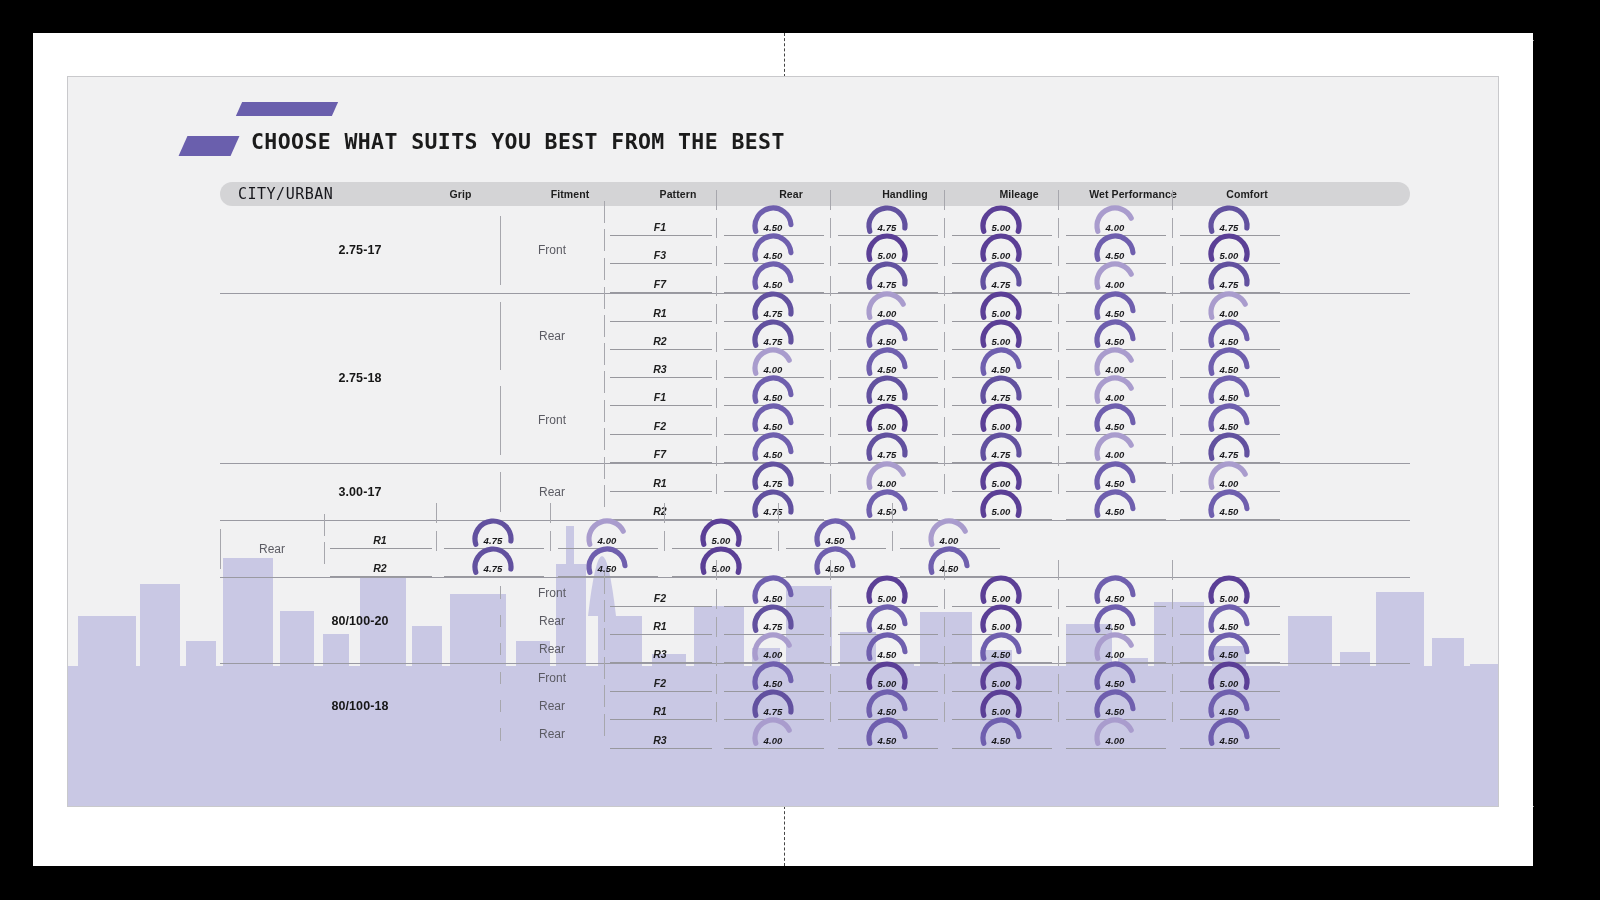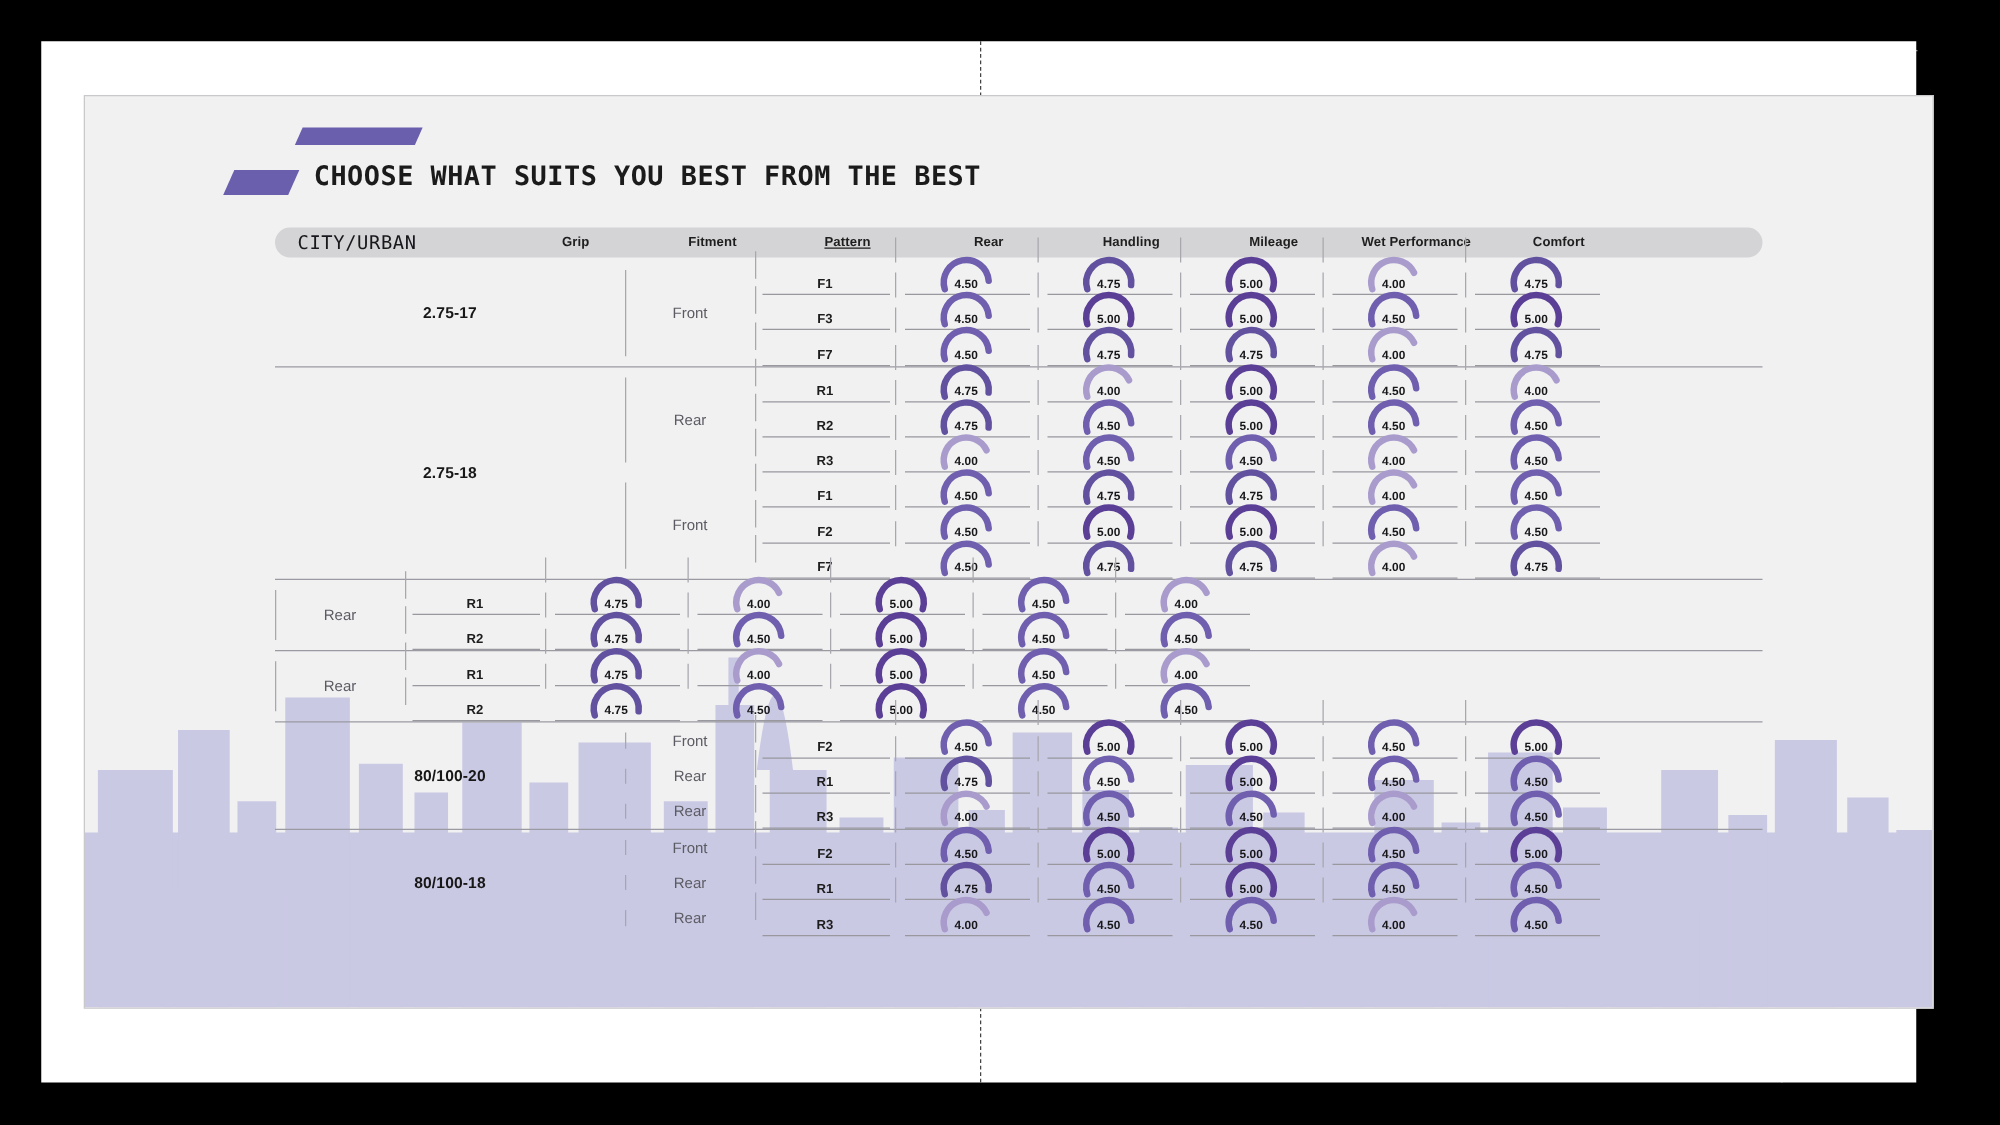--- a/index.html
+++ b/index.html
@@ -24,21 +24,20 @@
   .cropline-dash { position:absolute; border-left: 1px dashed #444; }
 
   
   .artboard {
     position: absolute;
     left: 67px; top: 76px;
     width: 1430px; height: 729px;
     background: #f1f1f2;
     border: 1px solid #c9c9cc;
     overflow: hidden;
-    padding-left: 48px;
   }
 
   
   .skyline { position:absolute; left:0; bottom:0; width:100%; height:340px; }
   .skyline svg { display:block; width:100%; height:100%; }
 
   
   .title-wrap { position:absolute; left:115px; top:25px; }
   .slash-top {
     position:absolute; left:56px; top:0px;
@@ -89,21 +88,21 @@
     letter-spacing: 0.5px;
     color:#17171c;
     text-align:left;
     padding-left: 18px;
   }
 
   
   .c-badge { width: 165px; }
   .c-size  { width: 115px; }
   .c-fit   { width: 104px; }
-  .c-pat   { width: 112px; text-decoration: underline; }
+  .c-pat   { width: 112px; }
   .c-sc    { width: 114px; }
 
   .tbody { position:relative; margin-top: 2px; }
 
   .sizegroup { position:relative; display:flex; }
   .size-cell {
     width: 280px;
     display:flex; align-items:center; justify-content:center;
     position:relative;
   }
@@ -126,21 +125,21 @@
     font-size: 12px;
     color:#5b5b63;
     position:relative;
   }
   .fit-cell::before{
     content:""; position:absolute; left:0; top:8px; bottom:8px;
     width:1px; background:#a7a7ad;
   }
   .rows { flex: 1; }
 
-  .row { display:flex; align-items:center; height: 28.2px; position:relative; }
+  .row { display:flex; align-items:center; height: 28.2px; position:relative;font-style:italic; }
   .pat-cell {
     width:112px; text-align:center;
     font-size: 10.5px; font-weight:bold; color:#1d1d1d;
     position:relative;
     align-self:flex-end;
     padding-bottom: 3px;
   }
   .pat-cell::before{
     content:""; position:absolute; left:0; top:-20px; height:22px;
     width:1px; background:#a7a7ad;
@@ -762,20 +761,23 @@
                       <div class="score-val">4.75</div>
                       <div class="score-underline"></div>
                     </div>
                   </div>
                 </div>
               </div>
             </div>
           </div>
           <div class="group-sep" style="position: relative;"></div>
           <div class="sizegroup">
+            <div class="size-cell">
+              <div class="size-label">3.00-17</div>
+            </div>
             <div style="flex: 1 1 0%;">
               <div class="fitgroup">
                 <div class="fit-cell">Rear</div>
                 <div class="rows">
                   <div class="row">
                     <div class="pat-cell"><span>R1</span><div class="pat-underline"></div></div>
                     <div class="score-cell">
                       <div class="gauge">
                         <svg viewBox="0 0 58 30">
                           <path d="M11.80 29.32 A18 18 0 1 1 46.20 29.32" fill="none" stroke="#dcdbe9" stroke-width="5.2" stroke-linecap="round" opacity="0.0"></path>

